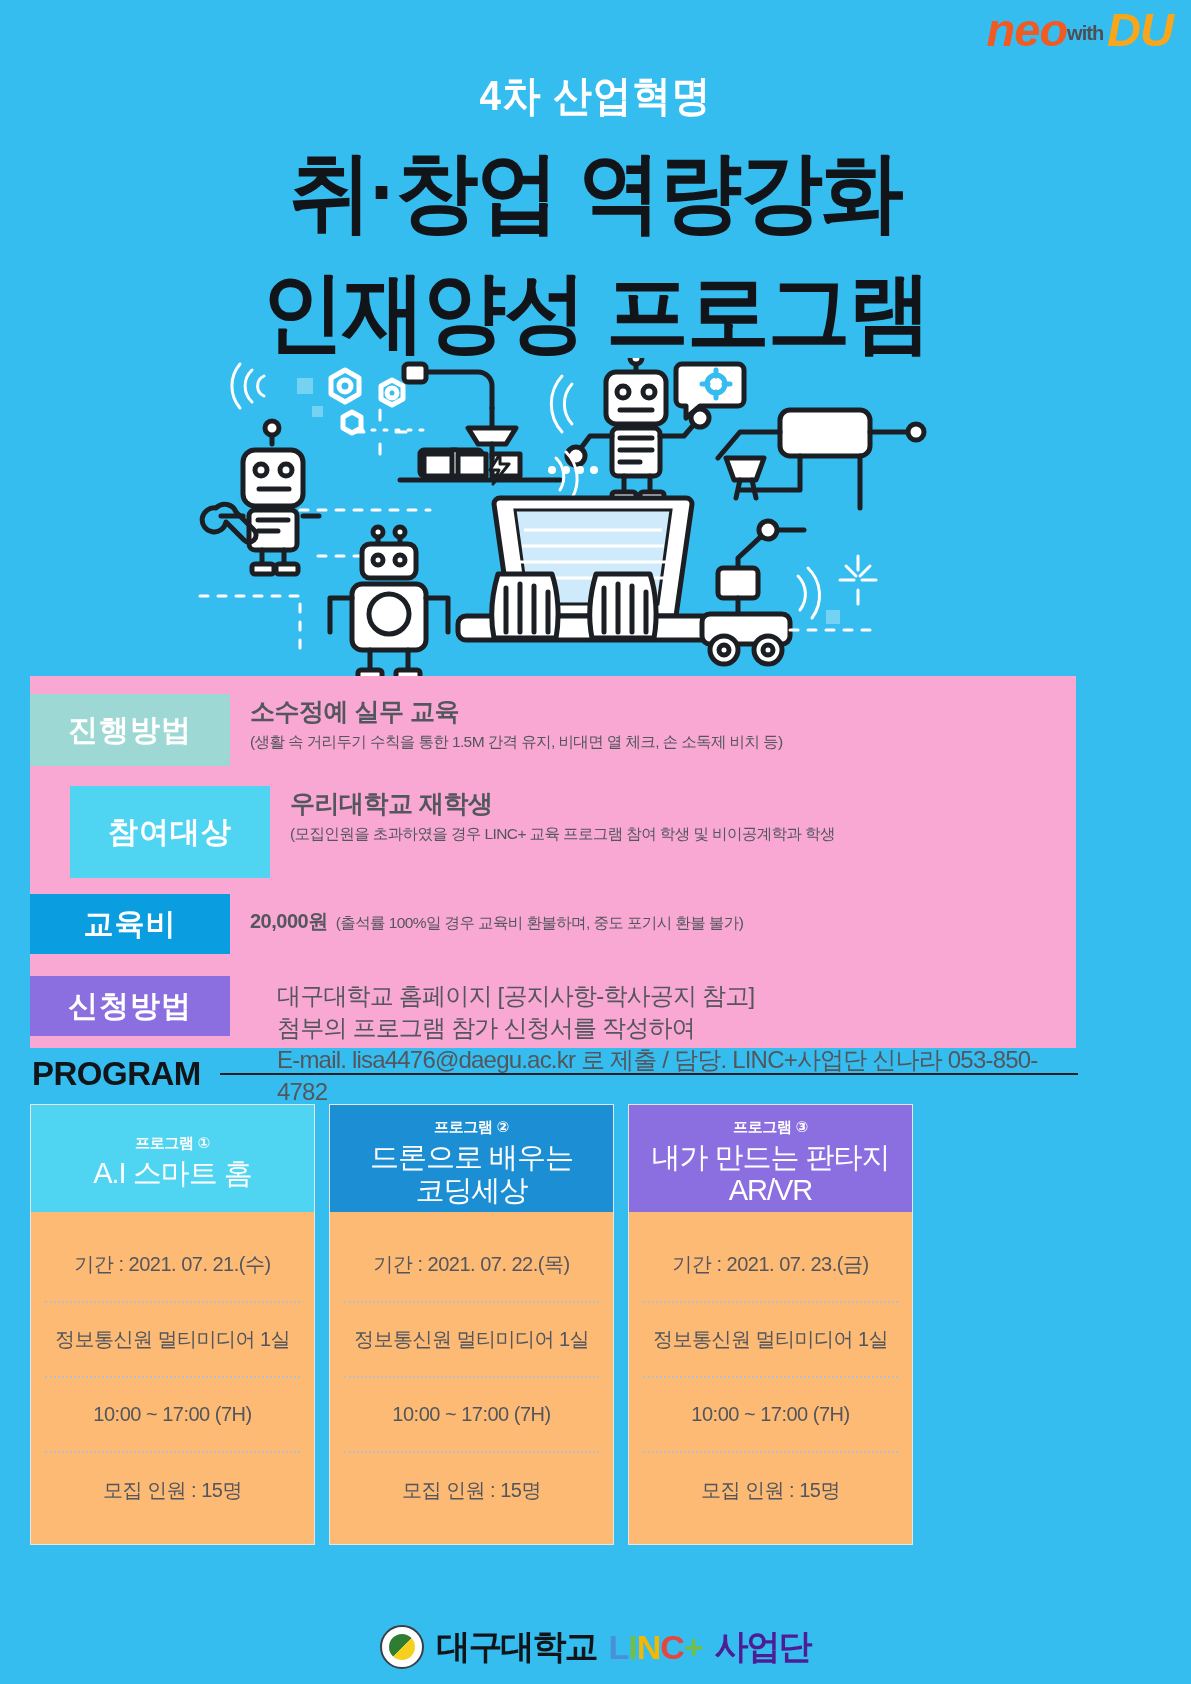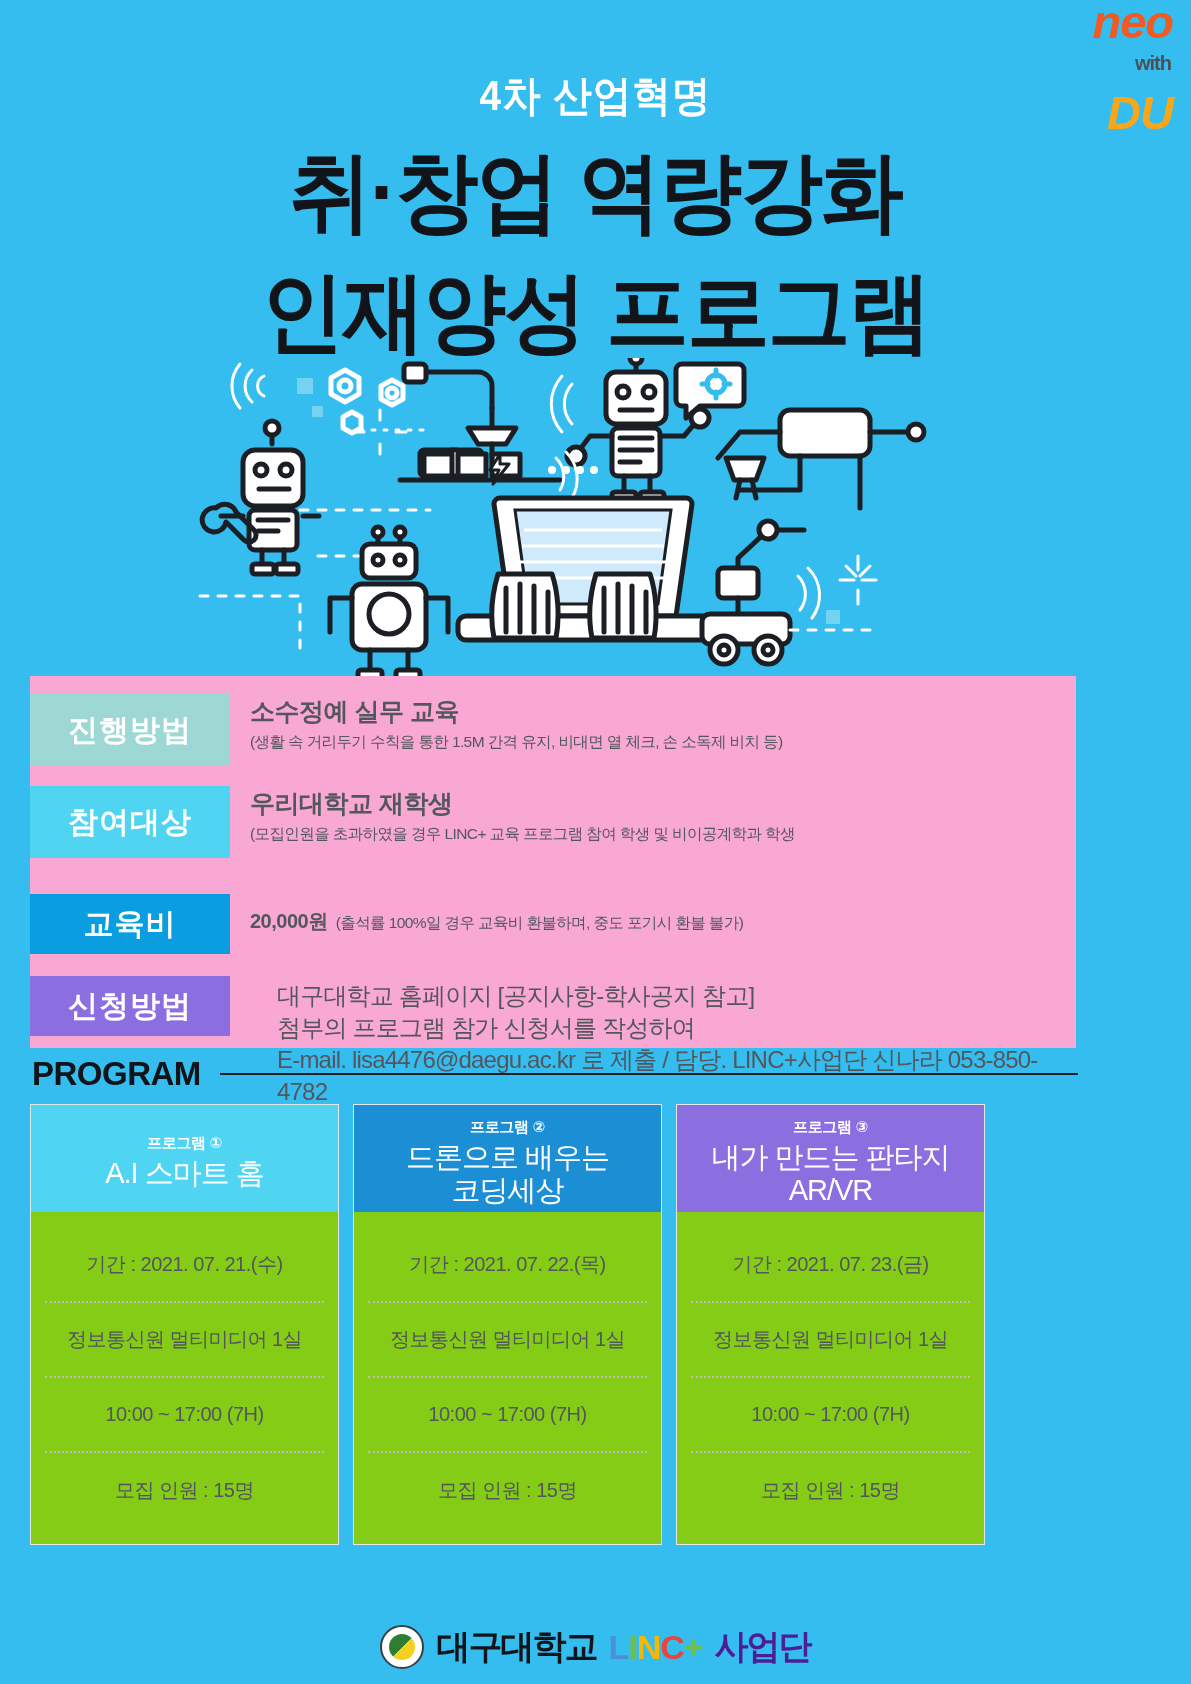--- a/index.html
+++ b/index.html
@@ -10,25 +10,24 @@
     overflow: hidden;
   }
   #poster {
     position: relative;
     width: 1191px; height: 1684px;
     background: #35bdf0;
   }
 
   
   .brand-logo {
-    position: absolute; top: 0; right: 18px;
-    display: flex; align-items: flex-end; gap: 8px;
+    position: absolute; top: 8px; right: 18px;
+    display: flex; align-items: flex-end; gap: 2px;
     font-weight: 900; font-style: italic;
     letter-spacing: -1px;
-    flex-direction: column;
   }
   .brand-neo { font-size: 47px; color: #f15a22; line-height: .95; }
   .brand-with { font-size: 20px; color: #4c4f55; line-height: 1; margin: 0 2px 10px -2px; font-style: normal; font-weight: 700; }
   .brand-du { font-size: 47px; color: #f9a61a; line-height: .95; }
 
   
   .title-sub {
     position: absolute; top: 68px; left: 0; width: 100%;
     text-align: center; color: #ffffff;
     font-size: 42px; font-weight: 900;
@@ -73,37 +72,37 @@
   .fee-amount { font-size: 20px; font-weight: 700; color: #53565c; letter-spacing: -.5px; }
   .fee-note { font-size: 15.5px; color: #53565c; letter-spacing: -.6px; }
   .apply-lines { font-size: 24px; color: #53565c; line-height: 1.33; letter-spacing: -.8px; padding-top: 2px; }
 
   #row-method   { top: 18px;  height: 72px; }
   #row-target   { top: 110px; height: 72px; }
   #row-fee      { top: 218px; height: 60px; }
   #row-apply    { top: 300px; height: 60px; gap: 27px; }
 
   #row-method .info-label { background: #9ed8d4; height: 72px; }
-  #row-target .info-label { background: #4fd4f2; height: 72px; }
+  #row-target .info-label { background: #4fd4f2; height: 92px; margin-left: 40px; }
   #row-fee    .info-label { background: #0a9ee0; height: 60px; }
   #row-apply  .info-label { background: #8b6ee0; height: 60px; }
 
   
   .program-heading {
     position: absolute; left: 32px; top: 1055px;
     display: flex; align-items: center; gap: 19px; width: 1046px;
   }
   .program-heading .ph-text {
     font-size: 33px; font-weight: 900; color: #111418; letter-spacing: -.5px;
   }
   .program-heading .ph-rule { flex: 1; height: 2px; background: #1b1f24; }
 
   
   .cards { position: absolute; left: 30px; top: 1104px; display: flex; gap: 14px; }
-  .card { width: 309px; background: #84cc16; border: 1px solid #e4e7ea; }
+  .card { width: 285px; background: #fdba74; border: 1px solid #e4e7ea; }
   .card-head {
     height: 107px; padding-top: 8px;
     display: flex; flex-direction: column; align-items: center; justify-content: center;
     color: #ffffff;
   }
   .card-kicker { font-size: 15px; font-weight: 700; letter-spacing: -.3px; margin-bottom: 4px; }
   .card-title { font-size: 29px; font-weight: 500; letter-spacing: -1px; line-height: 1.15; text-align: center; }
   .card-body { padding: 16px 14px; }
   .card-cell {
     height: 75px; display: flex; align-items: center; justify-content: center;

